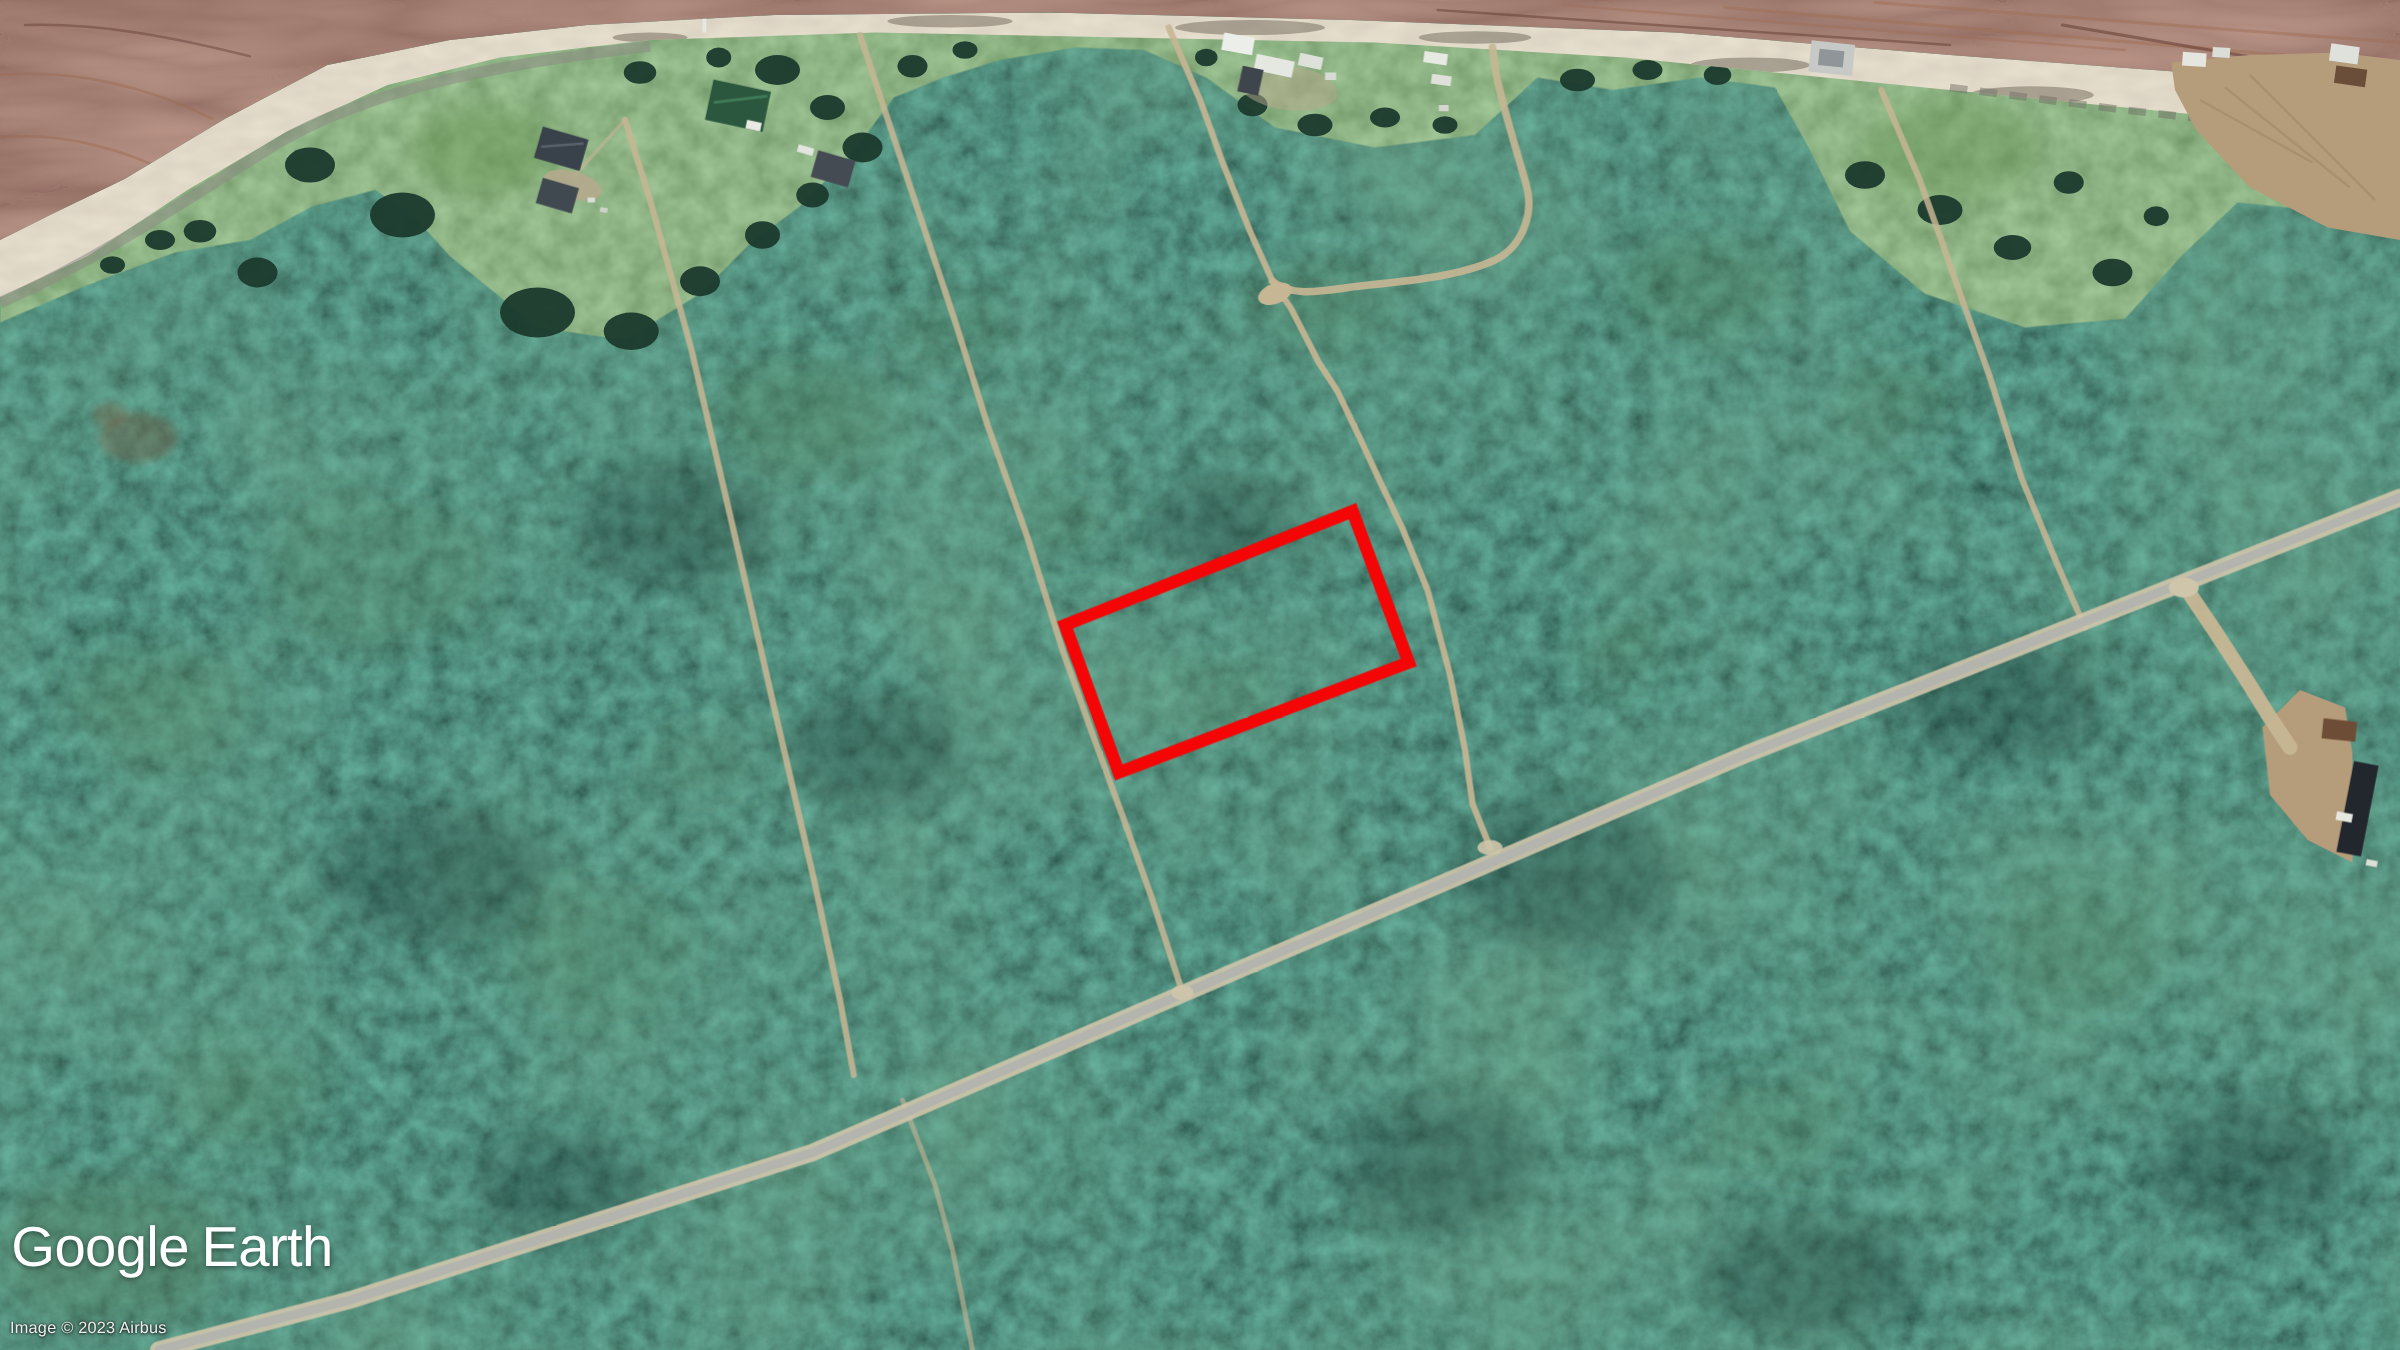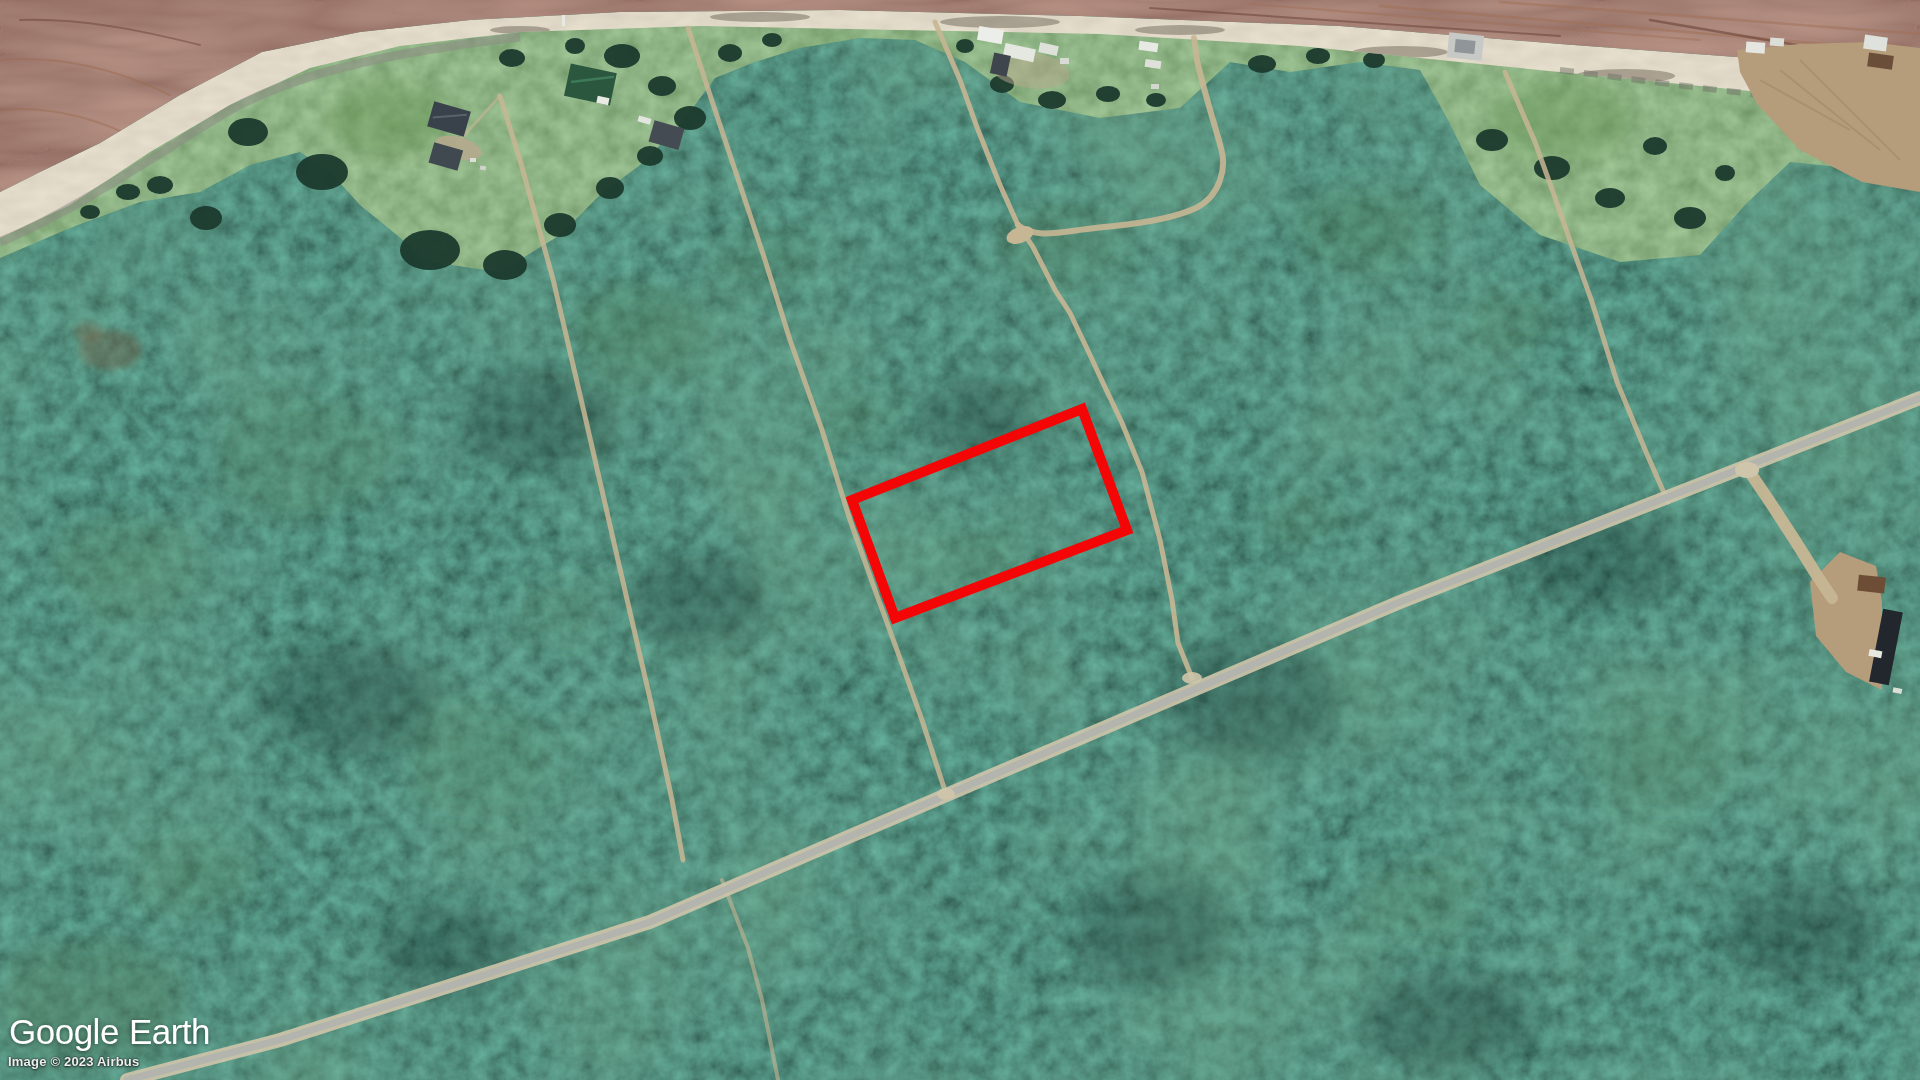--- a/index.html
+++ b/index.html
@@ -1,22 +1,22 @@
 <!DOCTYPE html>
 <html style="--forest-base: #16342a; --grass: #4c7a45; --beach: #c3b194; --water: #744539; --road-asphalt: #b2b4ad; --road-shoulder: #cfc5ab; --trail: #c7b694; --dirt: #b59c7a; --overlay-red: #f40606;"><head>
 <meta charset="utf-8">
 <style>
   html,body{margin:0;padding:0;background:#000;}
   .stage{position:relative;width:1920px;height:1080px;overflow:hidden;background:var(--forest-base,#16342a);font-family:"Liberation Sans",sans-serif;}
   .stage svg{position:absolute;left:0;top:0;display:block;}
-  .logo{position:absolute;left:9px;top:1012px;font-size:35px;color:#fff;letter-spacing:-0.5px;
+  .logo{position:absolute;left:9px;top:972px;font-size:45px;color:#fff;letter-spacing:-0.5px;
         text-shadow:0 1px 4px rgba(0,0,0,.45);white-space:nowrap;}
   .logo .sec{margin-left:10px;}
   .attribution{position:absolute;left:8px;top:1054px;font-size:13px;color:#efefef;letter-spacing:.2px;
-        text-shadow:0 0 2px rgba(0,0,0,.95),0 1px 3px rgba(0,0,0,.7);white-space:nowrap;font-weight:bold;}
+        text-shadow:0 0 2px rgba(0,0,0,.95),0 1px 3px rgba(0,0,0,.7);white-space:nowrap;}
   .f-base{fill:var(--forest-base,#16342a);}
   .road-shoulder{stroke:var(--road-shoulder,#cfc5ab);}
   .road-asphalt{stroke:var(--road-asphalt,#b2b4ad);}
   .trail{stroke:var(--trail,#c7b694);}
   .dirt{fill:var(--dirt,#b59c7a);}
 </style>
 </head>
 <body>
 
 <div class="stage">

